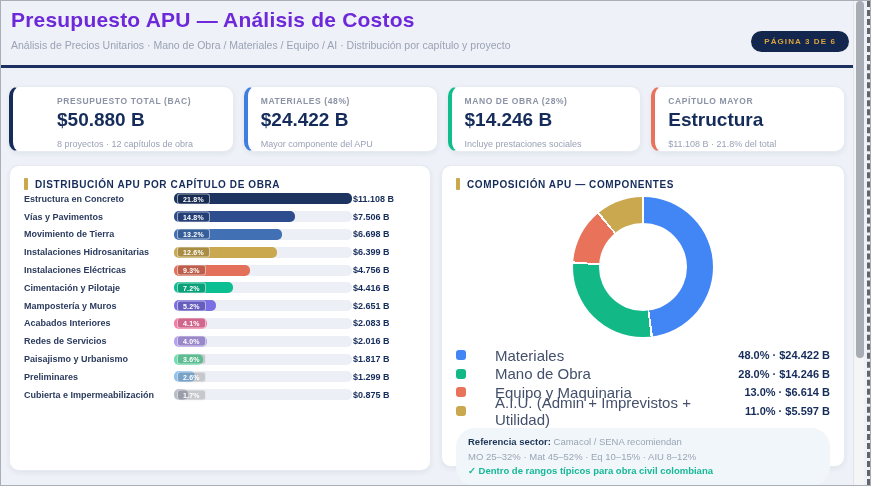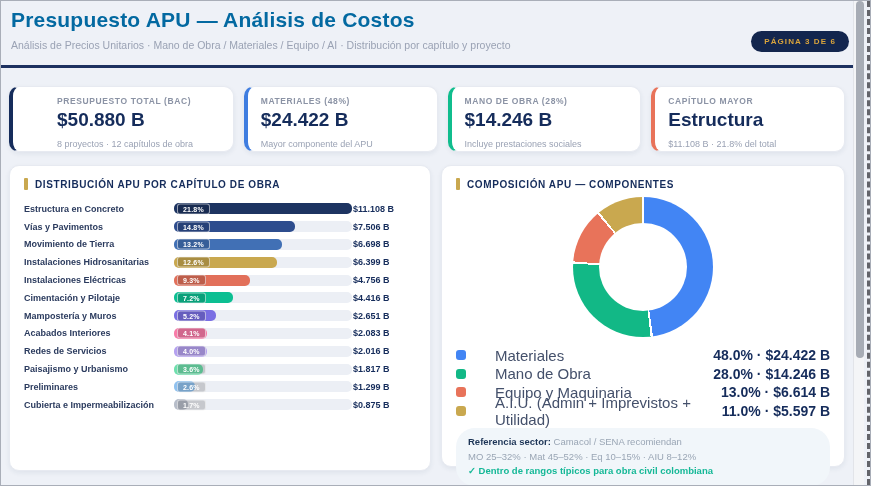--- a/index.html
+++ b/index.html
@@ -8,21 +8,21 @@
     font-family: "Liberation Sans", sans-serif;
     background: #eef1f7;
     position: relative;
     overflow: hidden;
     border: 1px solid #a9aeb8;
   }
   .viewport { position: absolute; left: 0; top: 0; right: 17px; bottom: 0; }
 
   
   .header { position: relative; padding: 7px 10px 0 10px; border-bottom: 3px solid #1d3160; height: 67px; }
-  .page-title { font-size: 21px; font-weight: 800; color: #0369a1; letter-spacing: .2px; }
+  .page-title { font-size: 21px; font-weight: 800; color: #6d28d9; letter-spacing: .2px; }
   .page-subtitle { font-size: 10.5px; color: #9aa2b4; margin-top: 7px; }
   .page-badge {
     position: absolute; right: 4px; top: 30px;
     background: #13264e; color: #d9a43c;
     font-size: 8px; font-weight: bold; letter-spacing: 1.1px;
     padding: 6px 13px; border-radius: 13px;
   }
 
   
   .kpi-row { display: flex; gap: 10px; margin: 18px 8px 0 8px; }
@@ -41,21 +41,21 @@
     background: #fff; border: 1px solid #e7eaf1; border-radius: 10px;
     box-shadow: 0 2px 5px rgba(30,50,90,.07); padding: 12px 14px;
   }
   .panel-bars  { width: 422px; height: 306px; }
   .panel-donut { flex: 1; height: 302px; }
   .panel-title { display: flex; align-items: center; gap: 7px;
     font-size: 10px; font-weight: bold; color: #152c5b; letter-spacing: .6px; }
   .accent-bar { width: 4px; height: 12px; background: #c9a84f; border-radius: 1px; display: inline-block; }
 
   
-  .bar-rows { margin-top: 10px; }
+  .bar-rows { margin-top: 0; }
   .bar-row { display: flex; align-items: center; height: 17.8px; }
   .bar-label { width: 150px; font-size: 9px; font-weight: bold; color: #2b3b5e; }
   .bar-track { flex: 1; height: 11px; background: #eceff5; border-radius: 5px; position: relative; }
   .bar-fill { height: 11px; border-radius: 5px; background: #1d3461; }
   .bar-pill {
     position: absolute; left: 3px; top: 50%; transform: translateY(-50%);
     font-size: 7px; font-weight: bold; color: #fff; letter-spacing: .2px;
     background: rgba(0,0,0,.16); border: 1px solid rgba(255,255,255,.55);
     border-radius: 3px; padding: 0px 5px; line-height: 9px; white-space: nowrap;
   }
@@ -64,21 +64,21 @@
   
   .donut-wrap { display: flex; justify-content: center; margin-top: 7px; }
   .donut { width: 140px; height: 140px; border-radius: 50%; position: relative; }
   .donut-hole { position: absolute; left: 50%; top: 50%; transform: translate(-50%,-50%);
     width: 88px; height: 88px; background: #fff; border-radius: 50%; }
 
   .legend { margin-top: 9px; }
   .legend-row { display: flex; align-items: center; height: 18.5px; }
   .legend-swatch { width: 10px; height: 10px; border-radius: 3px; margin-right: 9px; flex: none; }
   .legend-label { flex: 1; font-size: 15px; color: #44506b; margin-left: 20px; }
-  .legend-value { font-size: 14px; font-weight: bold; color: #152c5b; }
+  .legend-value { font-size: 11px; font-weight: bold; color: #152c5b; }
 
   .note-box { margin-top: 8px; background: #f1f6fa; border-radius: 19px; padding: 7px 12px;
     font-size: 9.5px; line-height: 1.55; }
   .note-lead { font-weight: bold; color: #1d3557; }
   .note-gray { color: #9aa6b5; }
   .note-ok { color: #15b897; font-weight: bold; }
 
   
   .scrollbar { position: absolute; top: 0; bottom: 0; right: 6px; width: 11px;
     background: #f4f5f7; border-left: 1px solid #e2e4e9; }

